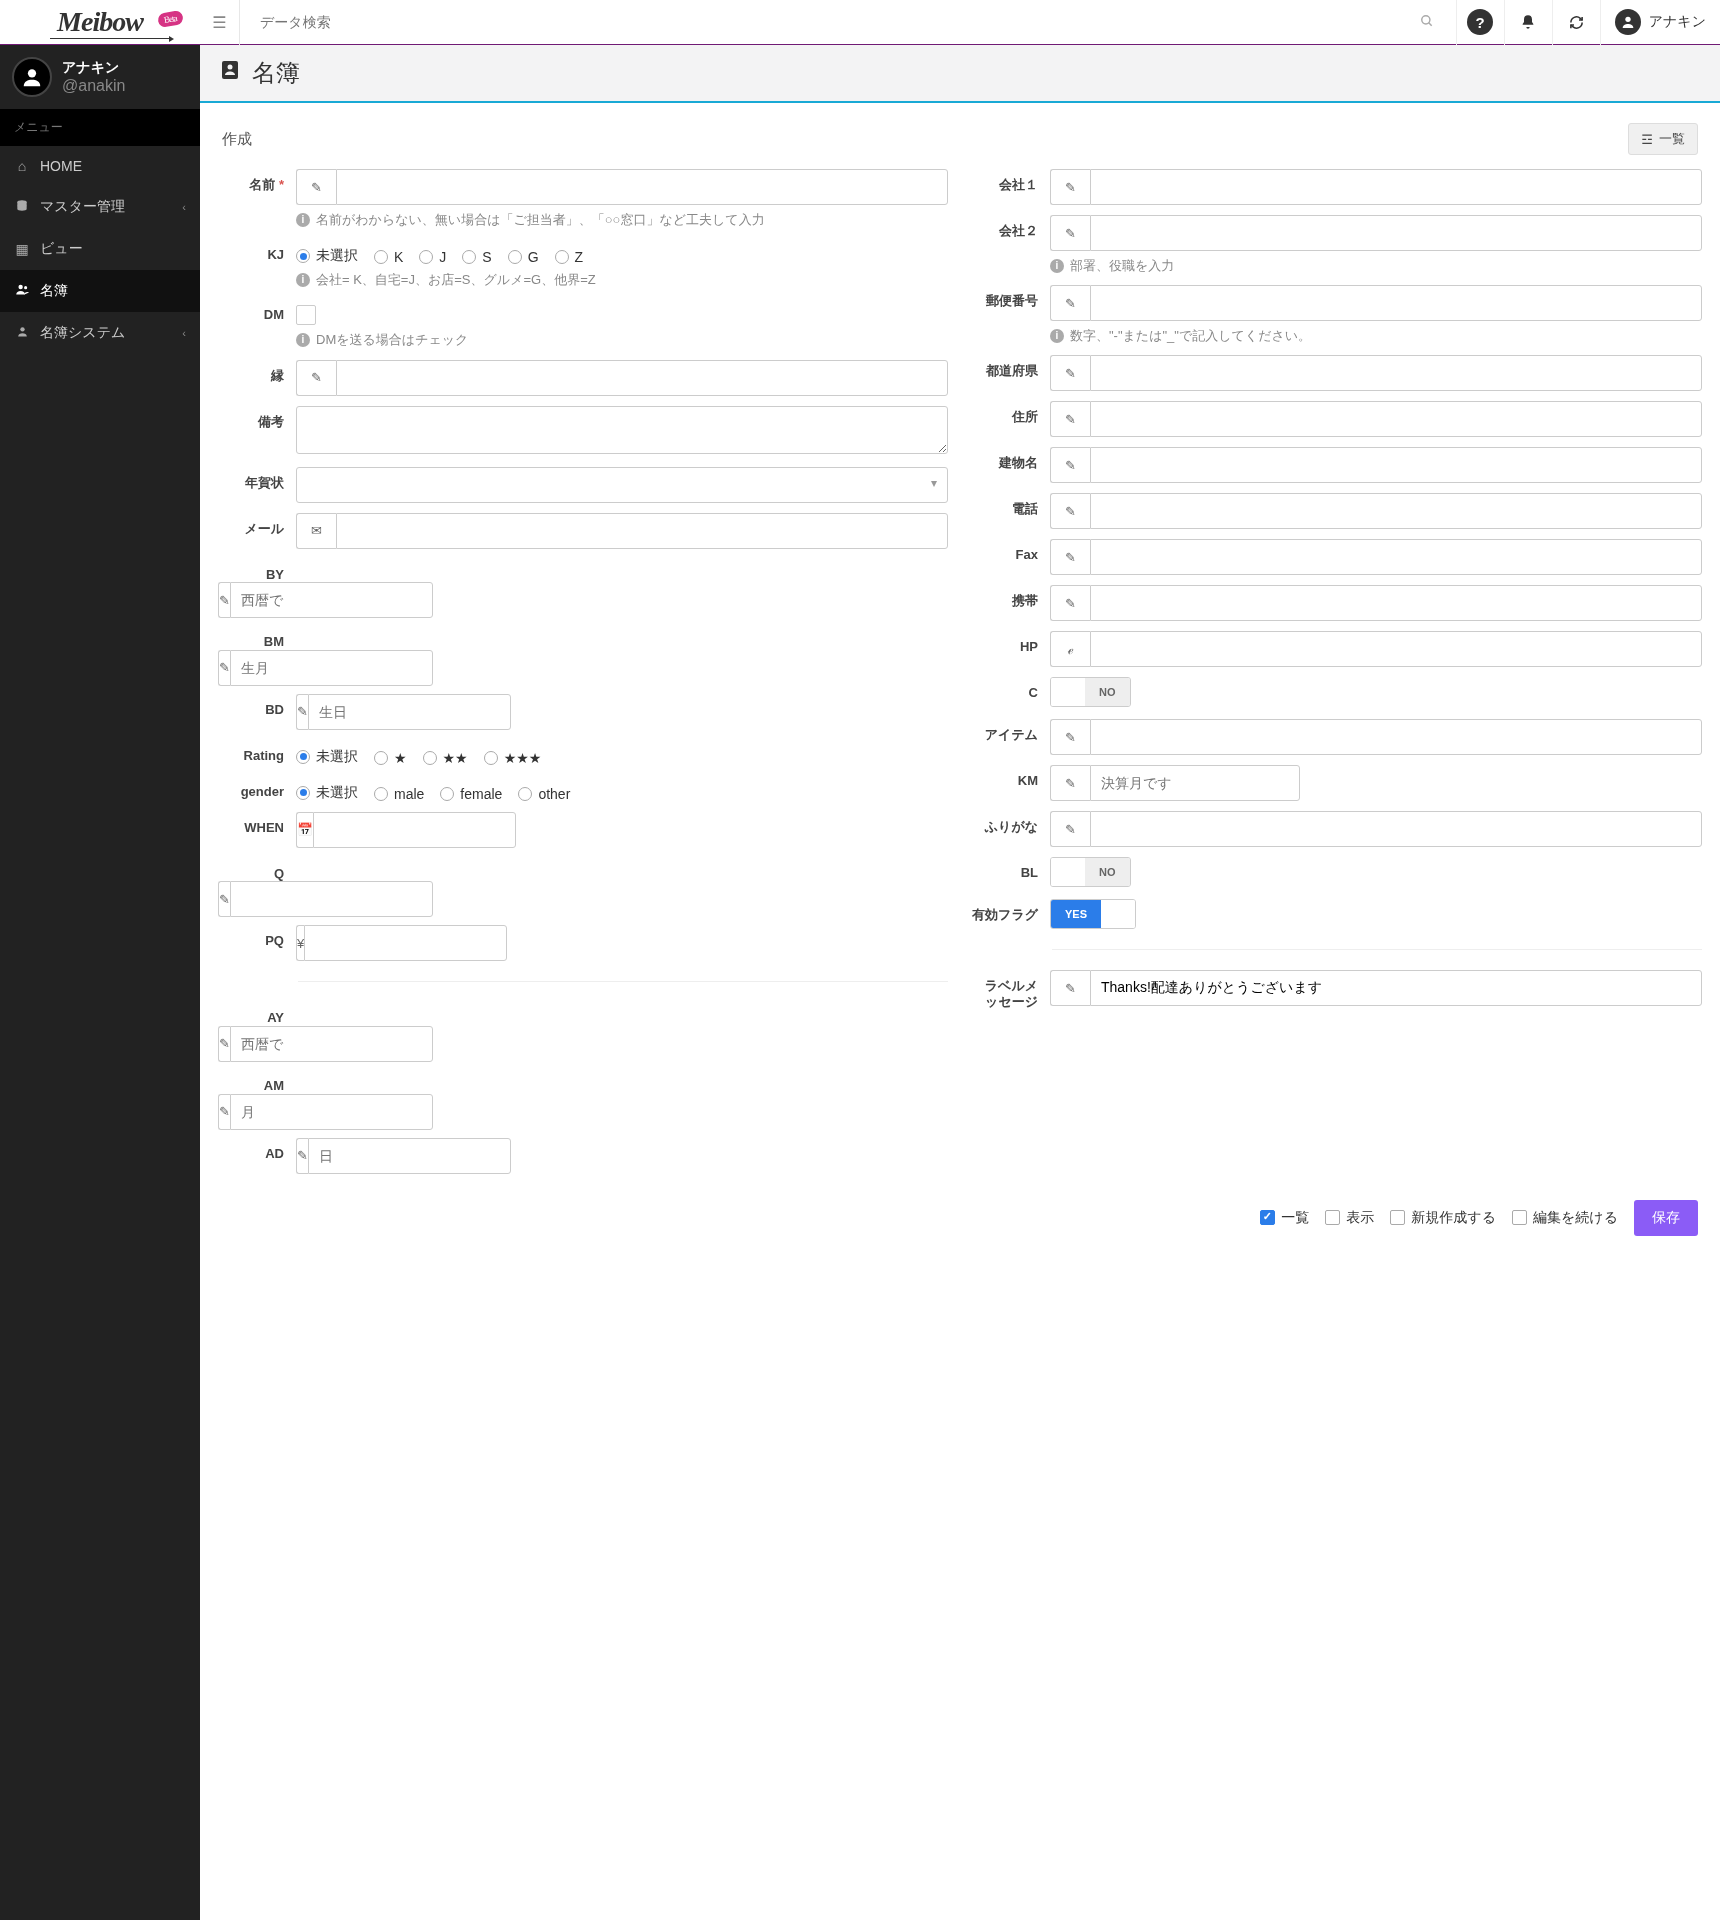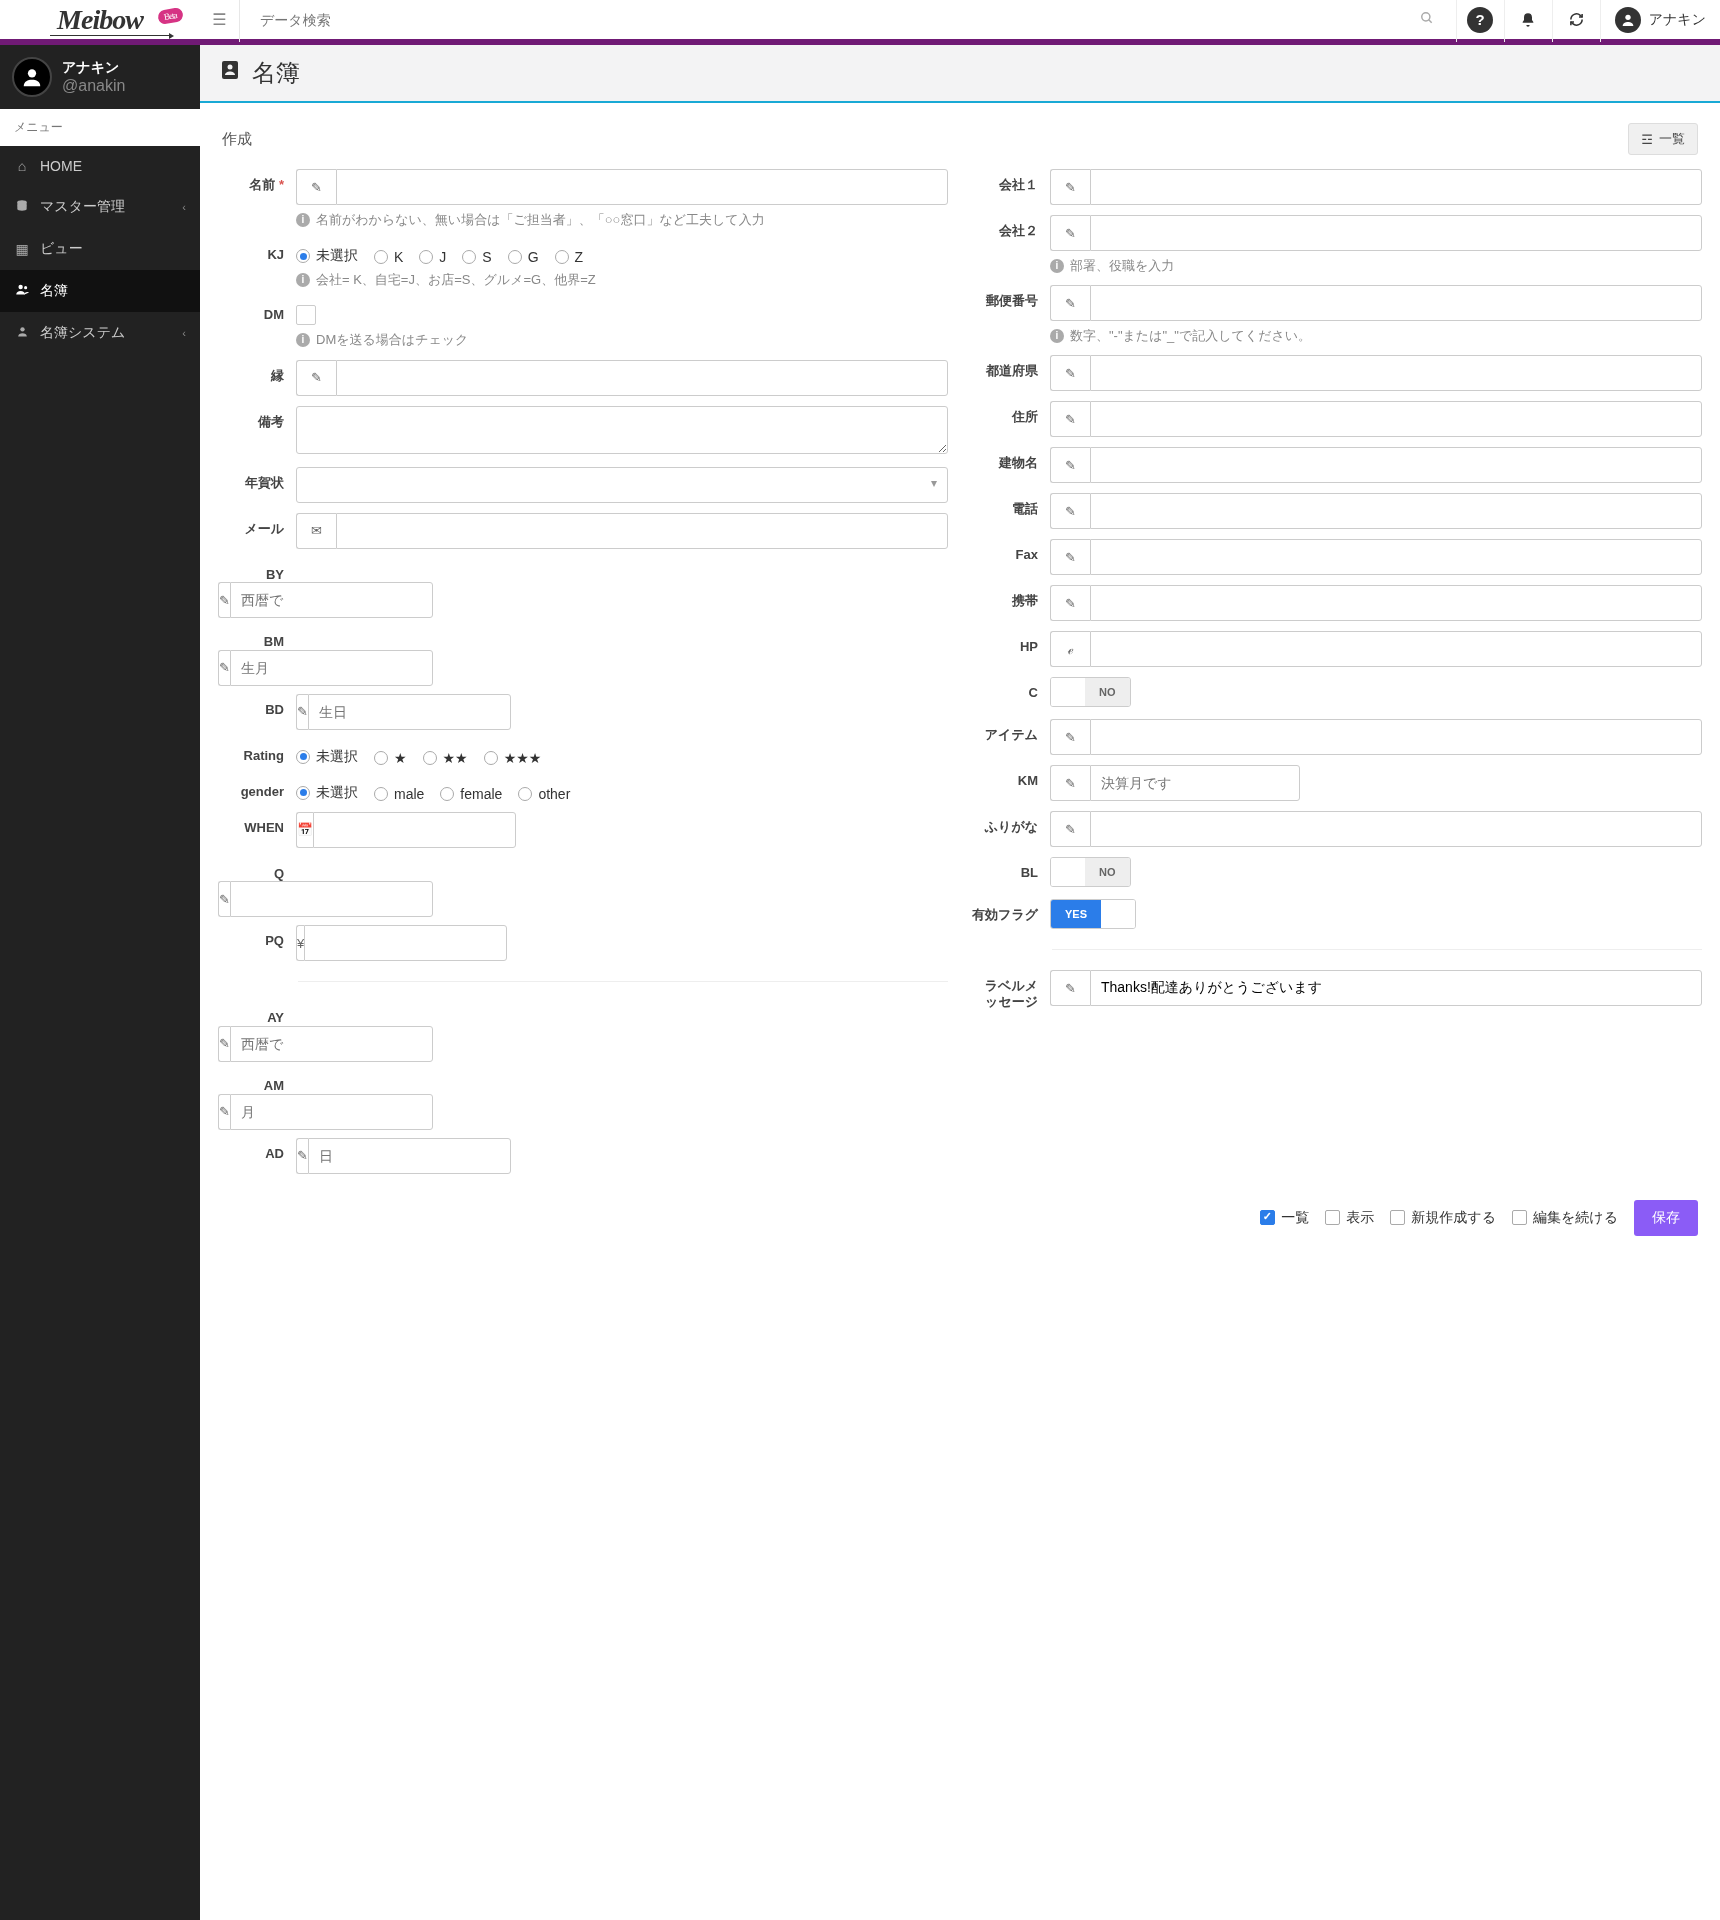--- a/index.html
+++ b/index.html
@@ -1,18 +1,18 @@
 <!DOCTYPE html>
 <html><head>
 <meta charset="utf-8">
 <style>
 * { box-sizing: border-box; margin: 0; padding: 0; }
 body { font-family: -apple-system, "Hiragino Sans", "Hiragino Kaku Gothic ProN", Meiryo, sans-serif; font-size: 14px; color: #333; background: #fff; }
 
-.topbar { position: fixed; top: 0; left: 0; right: 0; height: 45px; background: #fff; border-bottom: 6px solid #701a75; display: flex; align-items: center; z-index: 100; }
+.topbar { position: fixed; top: 0; left: 0; right: 0; height: 45px; background: #fff; border-bottom: 1px solid #701a75; display: flex; align-items: center; z-index: 100; }
 .logo { width: 200px; height: 45px; display: flex; align-items: center; justify-content: center; font-style: italic; font-weight: 800; font-size: 28px; letter-spacing: -1px; font-family: Georgia, serif; position: relative; }
 .logo-beta { position: absolute; top: 12px; right: 18px; background: #d63384; color: #fff; font-size: 9px; padding: 2px 6px; border-radius: 10px; font-style: normal; font-weight: normal; transform: rotate(-10deg); }
 .logo-arrow { position: absolute; bottom: 6px; left: 50px; right: 30px; height: 1px; background: #333; }
 .logo-arrow::after { content: ''; position: absolute; right: -4px; top: -2px; border-left: 5px solid #333; border-top: 3px solid transparent; border-bottom: 3px solid transparent; }
 .hamburger { width: 40px; text-align: center; color: #888; cursor: pointer; font-size: 16px; border-right: 1px solid #e7e7e7; height: 45px; line-height: 45px; }
 .search-area { flex: 1; display: flex; align-items: center; padding: 0 12px; }
 .search-input { flex: 1; border: none; outline: none; padding: 8px; font-size: 14px; color: #888; }
 .search-icon { color: #aaa; padding: 0 10px; cursor: pointer; }
 .top-actions { display: flex; align-items: center; height: 45px; }
 .top-icon-cell { width: 48px; height: 45px; display: flex; align-items: center; justify-content: center; border-left: 1px solid #eee; color: #555; cursor: pointer; }
@@ -20,21 +20,21 @@
 .user-cell { display: flex; align-items: center; gap: 8px; padding: 0 14px; border-left: 1px solid #eee; height: 45px; cursor: pointer; }
 .avatar-circle-sm { width: 26px; height: 26px; border-radius: 50%; background: #333; display: flex; align-items: center; justify-content: center; }
 .avatar-circle-sm svg { fill: #fff; }
 
 .sidebar { position: fixed; top: 45px; bottom: 0; left: 0; width: 200px; background: #222; color: #ccc; overflow-y: auto; }
 .profile { display: flex; align-items: center; gap: 10px; padding: 12px; }
 .avatar-circle { width: 40px; height: 40px; border-radius: 50%; background: #000; border: 2px solid #444; display: flex; align-items: center; justify-content: center; }
 .avatar-circle svg { fill: #fff; }
 .profile-name { font-weight: 700; color: #fff; font-size: 14px; }
 .profile-handle { font-size: 16px; color: #888; }
-.menu-header { background: #ffffff; color: #777; font-size: 12px; padding: 10px 14px; }
+.menu-header { background: #000000; color: #777; font-size: 12px; padding: 10px 14px; }
 .nav-item { display: flex; align-items: center; gap: 10px; padding: 12px 14px; color: #ccc; cursor: pointer; font-size: 14px; position: relative; }
 .nav-item .chev { position: absolute; right: 14px; color: #888; font-size: 11px; }
 .nav-item.active { background: #111; color: #fff; }
 .nav-icon { width: 16px; text-align: center; color: #aaa; }
 
 .main { margin-left: 200px; margin-top: 45px; }
 .page-header { background: #f3f3f4; border-bottom: 2px solid #19a9d5; padding: 12px 18px; display: flex; align-items: center; gap: 10px; }
 .page-header-icon { font-size: 22px; }
 .page-title { font-size: 24px; font-weight: 500; }
 

